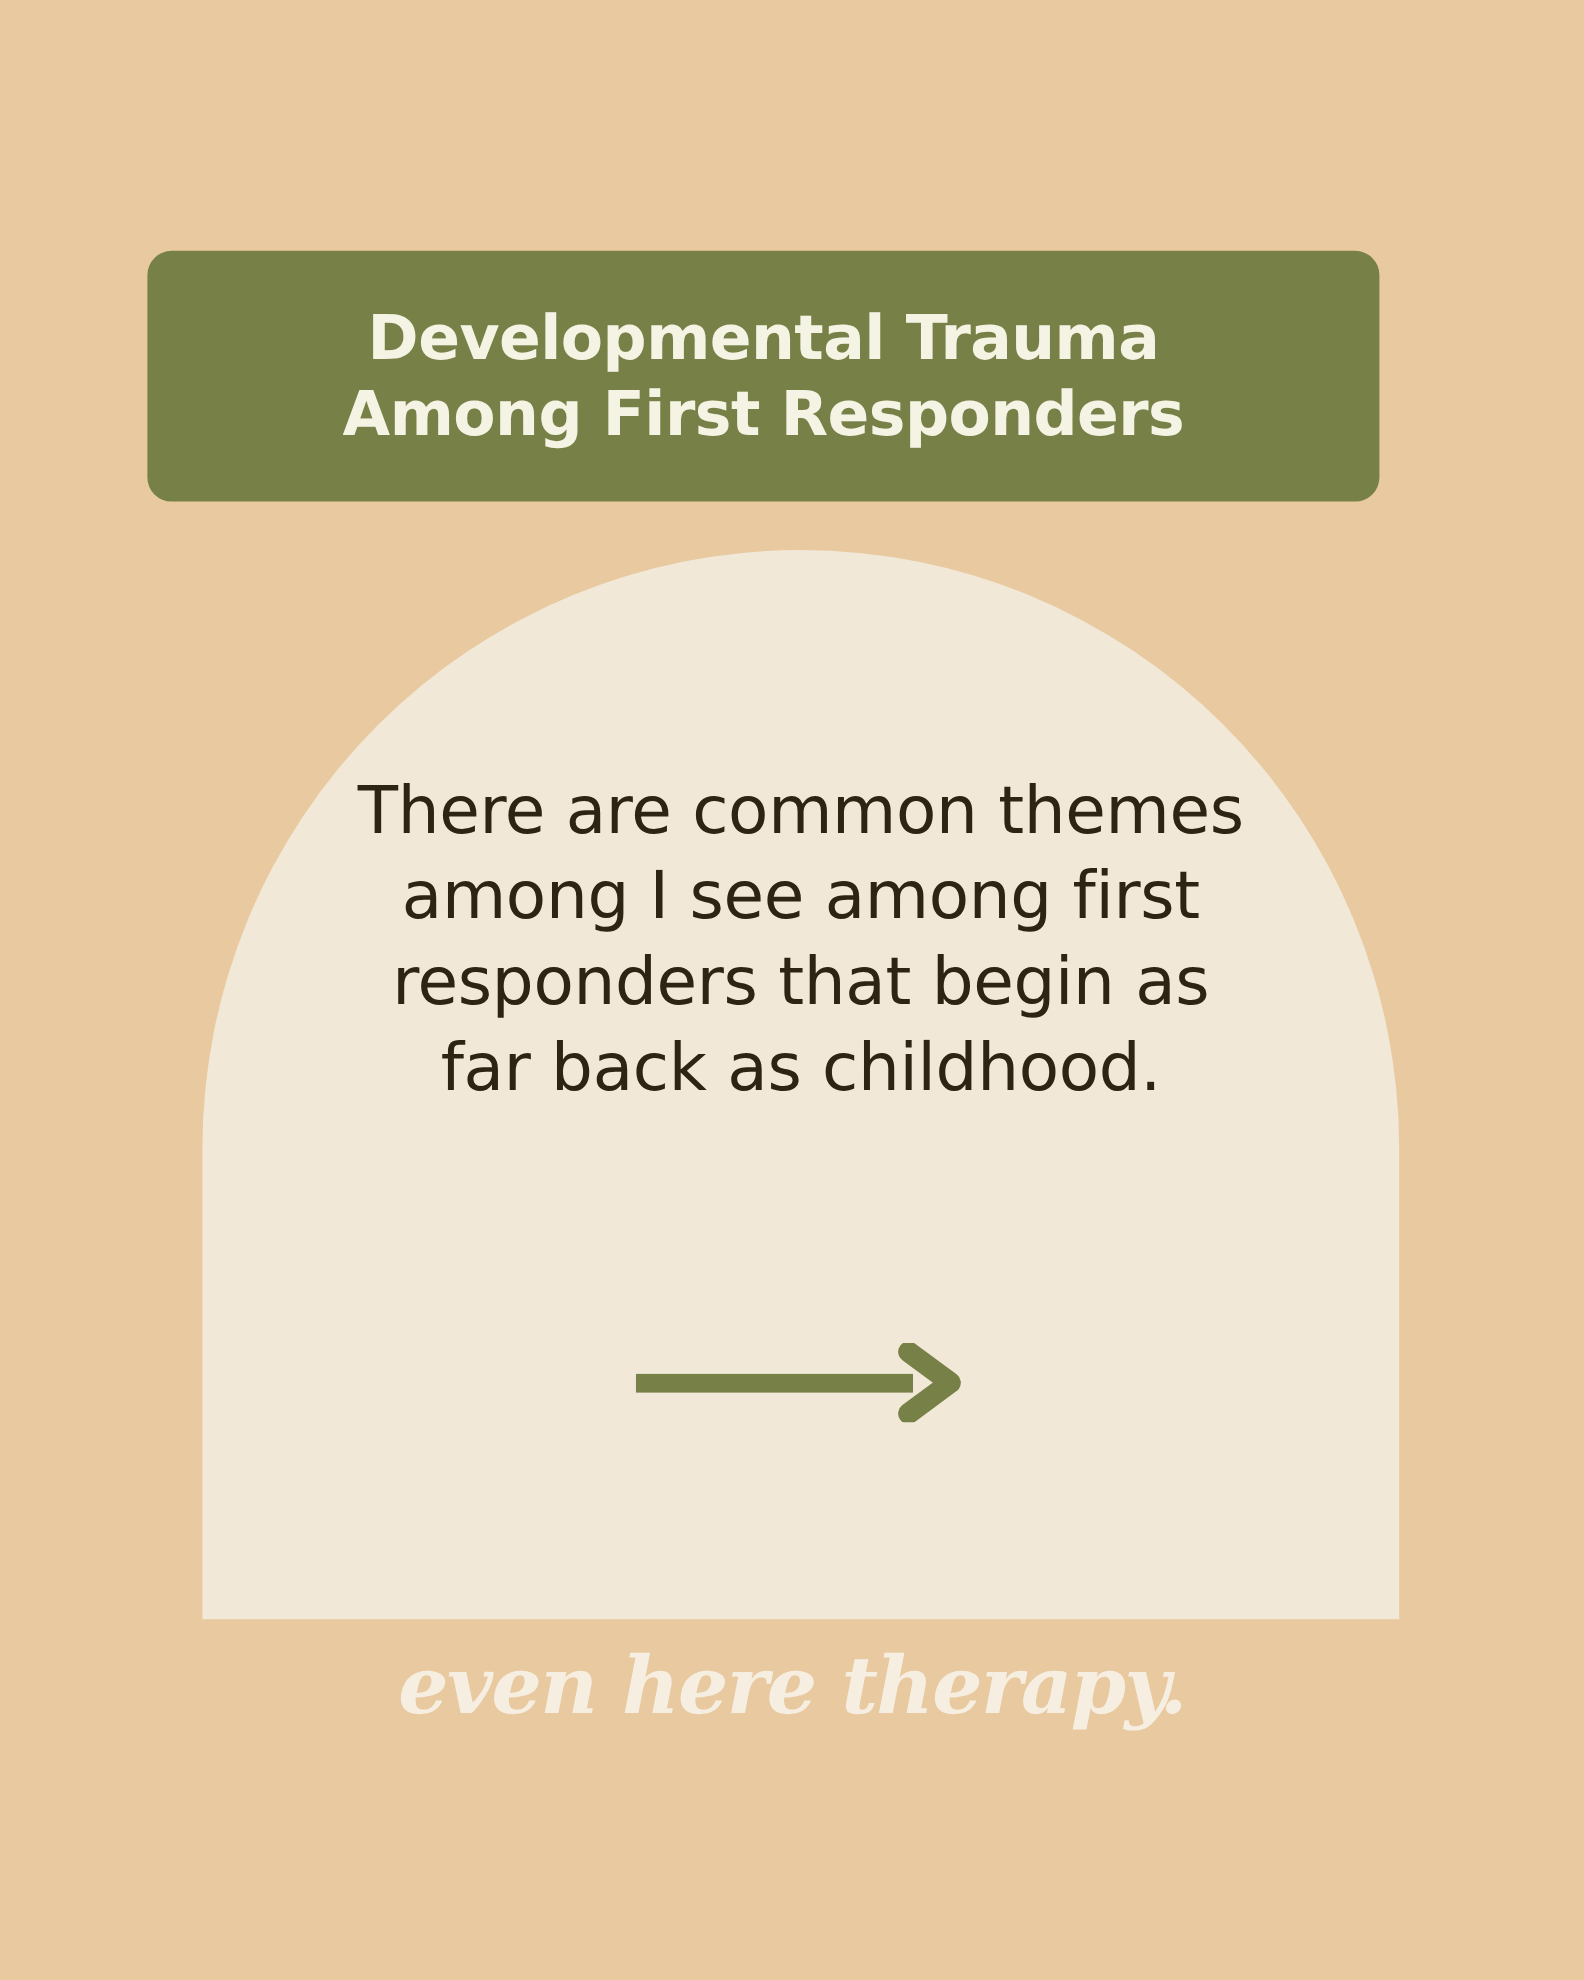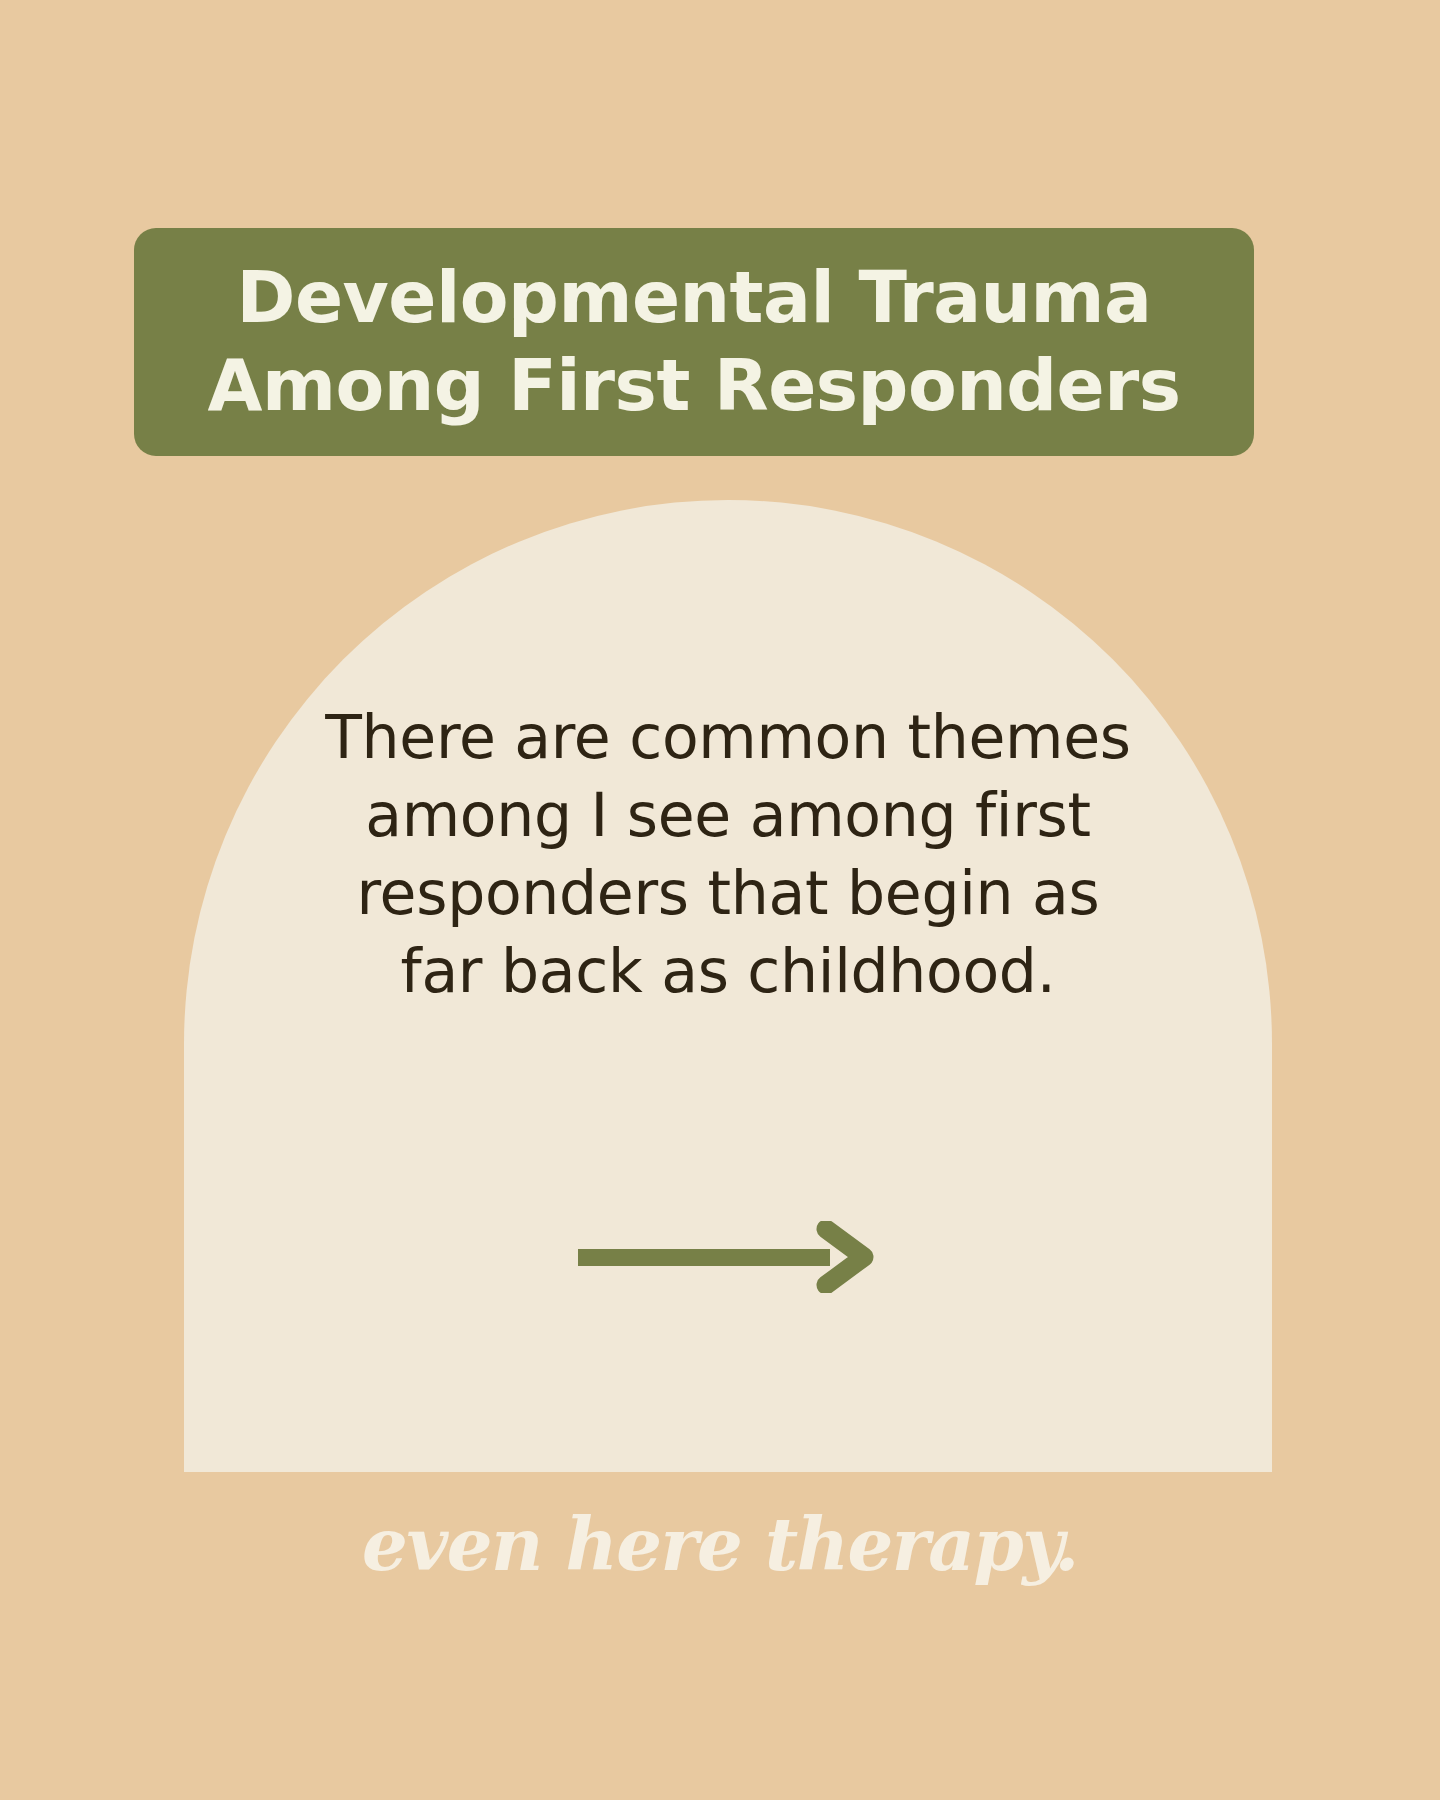--- a/index.html
+++ b/index.html
@@ -36,21 +36,21 @@
     display: flex;
     flex-direction: column;
     align-items: center;
     justify-content: center;
     padding: 0 26px;
   }
 
   .title-line {
     font-family: "DejaVu Sans", sans-serif;
     font-weight: 700;
-    font-size: 71px;
+    font-size: 56px;
     line-height: 1.24;
     letter-spacing: -0.5px;
     color: #f4f3e4;
     white-space: nowrap;
     text-align: right;
   }
 
   
   .arch {
     position: absolute;
@@ -111,21 +111,20 @@
     top: 1496px;
     width: 1440px;
     text-align: center;
     font-family: "DejaVu Serif", serif;
     font-weight: 700;
     font-style: italic;
     font-size: 72px;
     letter-spacing: -1.5px;
     color: #f6efe1;
     line-height: 1;
-    margin-top: 13px;
   }
 </style>
 </head>
 <body>
 
 <div id="canvas">
 
   <div class="title-banner">
     <div class="title-line">Developmental Trauma</div>
     <div class="title-line">Among First Responders</div>

